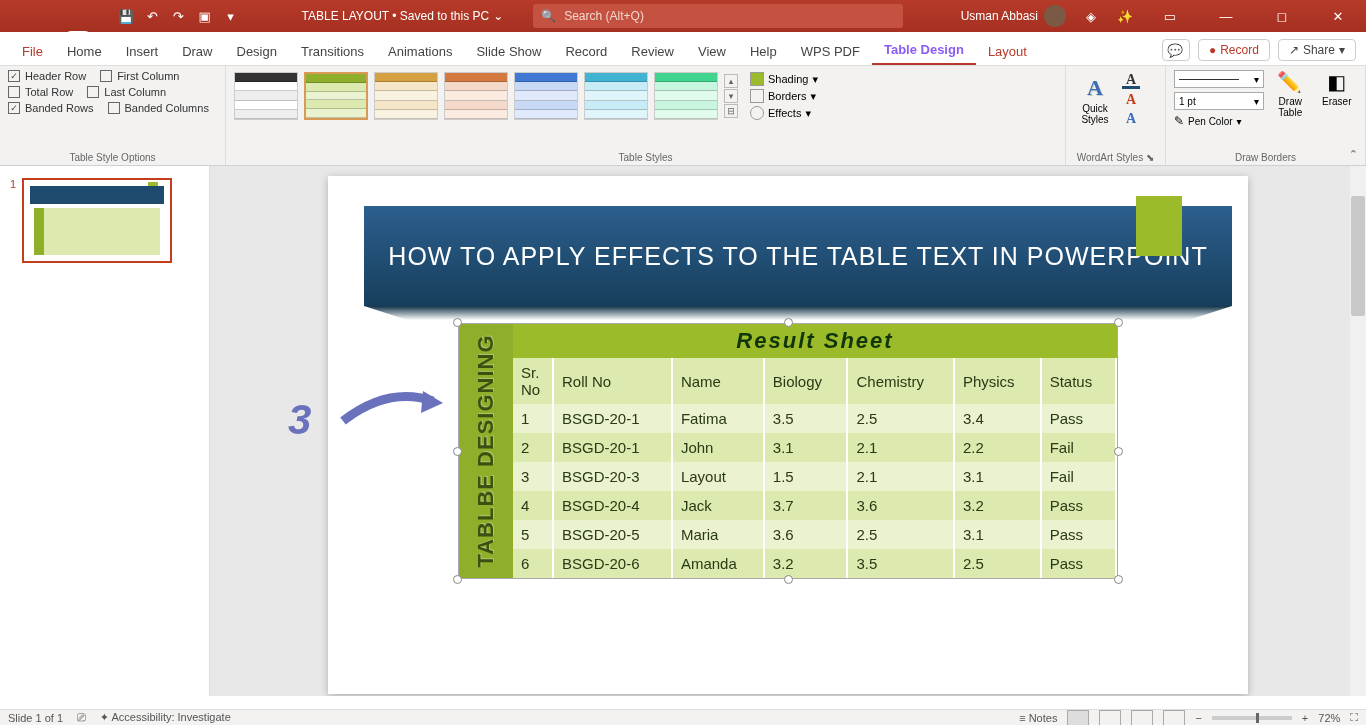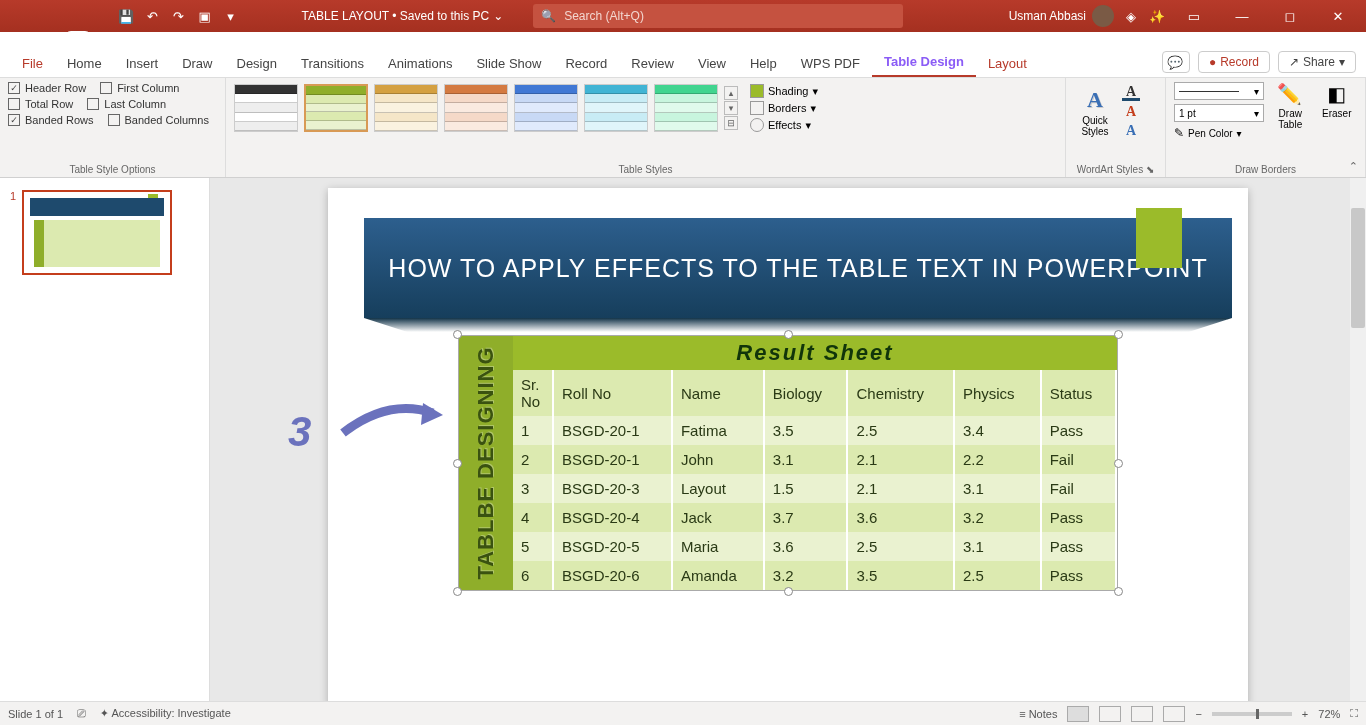--- a/index.html
+++ b/index.html
@@ -8,27 +8,27 @@
 
 .titlebar { height: 32px; background: linear-gradient(#b73a2a,#a53020); display: flex; align-items: center; color: #fff; font-size: 12px; }
 .titlebar .left { display: flex; align-items: center; gap: 8px; padding-left: 10px; }
 .autosave { display: flex; align-items: center; gap: 6px; font-size: 11px; margin-top: 44px; }
 .toggle { width: 28px; height: 14px; border: 1px solid #fff; border-radius: 8px; position: relative; }
 .toggle::after { content: ""; position: absolute; left: 1px; top: 1px; width: 10px; height: 10px; border-radius: 50%; background: #fff; }
 .toggle-label { font-size: 9px; }
 .qat-icon { width: 18px; height: 18px; display: flex; align-items: center; justify-content: center; font-size: 13px; }
 .doc-title { margin-left: 54px; font-size: 12px; display: flex; align-items: center; gap: 4px; }
 .searchbox { margin-left: 30px; width: 370px; height: 24px; background: #c55240; border-radius: 3px; display: flex; align-items: center; padding: 0 8px; gap: 8px; font-size: 12px; color: #f3d6cf; }
-.titlebar .right { margin-left: auto; display: flex; align-items: center; gap: 8px; padding-right: 8px; }
+.titlebar .right { margin-left: auto; display: flex; align-items: center; gap: 16px; padding-right: 8px; }
 .winbtn { width: 40px; height: 28px; display: flex; align-items: center; justify-content: center; font-size: 13px; }
 .user { display: flex; align-items: center; gap: 6px; font-size: 12px; }
 .avatar { width: 22px; height: 22px; border-radius: 50%; background: #7a5a45; }
 
 
-.menubar { height: 46px; background: #fff; display: flex; align-items: flex-end; padding: 0 10px; font-size: 13px; color: #444; border-bottom: 1px solid #ddd; }
+.menubar { height: 34px; background: #fff; display: flex; align-items: flex-end; padding: 0 10px; font-size: 13px; color: #444; border-bottom: 1px solid #ddd; }
 .menubar .tab { padding: 6px 12px; cursor: pointer; }
 .menubar .tab.file { color: #b73a2a; font-weight: 400; }
 .menubar .tab.active { color: #8b5cf6; border-bottom: 2px solid #b73a2a; font-weight: 600; }
 .menubar .tab.layout-active { color: #b73a2a; }
 .menubar .rightcmds { margin-left: auto; display: flex; align-items: center; gap: 8px; padding-bottom: 4px; }
 .rec-btn, .share-btn { border: 1px solid #ccc; border-radius: 4px; padding: 3px 10px; font-size: 12px; display: flex; align-items: center; gap: 4px; }
 .rec-btn { color: #b73a2a; }
 .comment-btn { border: 1px solid #ccc; border-radius: 4px; width: 28px; height: 22px; display: flex; align-items: center; justify-content: center; color: #b73a2a; font-size: 13px; }
 
 
@@ -101,21 +101,21 @@
 .tbl-side-text { transform: rotate(-90deg); white-space: nowrap; font-size: 22px; font-weight: bold; color: #3a5210; letter-spacing: 1px; text-shadow: 1px 1px 0 rgba(255,255,255,.3); }
 .tbl-main { flex: 1; }
 .tbl-title { background: #9bbb2a; color: #11350a; font-size: 22px; font-weight: bold; text-align: center; padding: 4px 0; font-style: italic; letter-spacing: 2px; }
 .tbl-body { width: 100%; border-collapse: collapse; }
 .tbl-body th, .tbl-body td { text-align: left; padding: 6px 8px; font-size: 15px; color: #2a3a15; border-right: 2px solid #fff; }
 .tbl-body tr:nth-child(odd) td, .tbl-body tr:nth-child(odd) th { background: #dceab0; }
 .tbl-body tr:nth-child(even) td { background: #eaf2d0; }
 .tbl-body th { background: #dceab0; font-weight: 400; }
 
 
-.statusbar { position: absolute; bottom: 0; left: 0; right: 0; height: 24px; background: #f3f2f1; border-top: 1px solid #ddd; display: flex; align-items: center; font-size: 11px; color: #555; padding: 0 8px; gap: 14px; }
+.statusbar { position: absolute; bottom: 0; left: 0; right: 0; height: 16px; background: #f3f2f1; border-top: 1px solid #ddd; display: flex; align-items: center; font-size: 11px; color: #555; padding: 0 8px; gap: 14px; }
 .statusbar .right { margin-left: auto; display: flex; align-items: center; gap: 10px; }
 .viewbtn { width: 22px; height: 16px; border: 1px solid #aaa; display: inline-block; }
 .viewbtn.active { background: #ddd; }
 .zoom-slider { width: 80px; height: 4px; background: #ccc; position: relative; }
 .zoom-slider::after { content:""; position: absolute; left: 55%; top: -3px; width: 3px; height: 10px; background: #666; }
 </style>
 </head>
 <body>
 
 <div class="titlebar">

